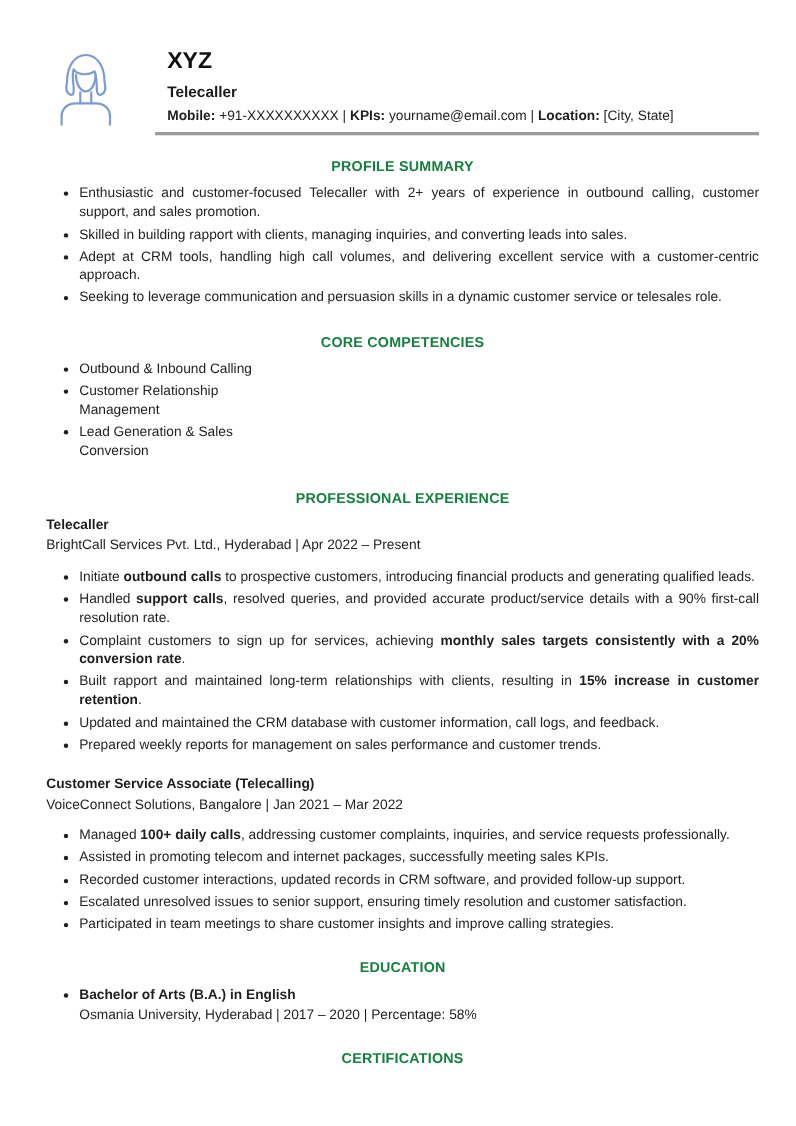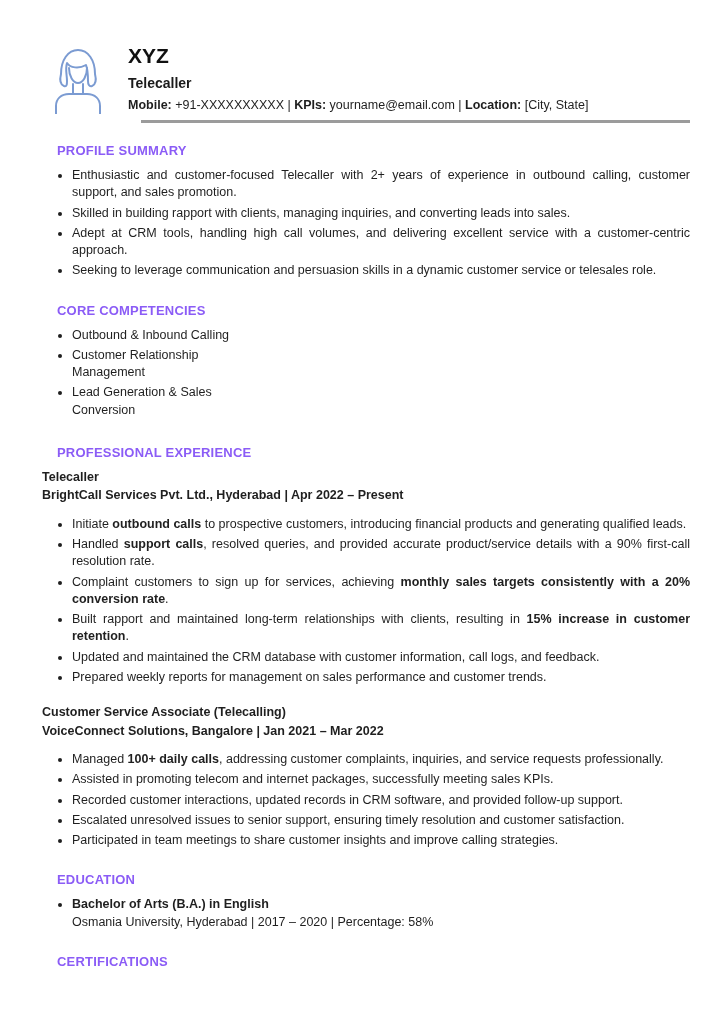--- a/index.html
+++ b/index.html
@@ -7,33 +7,33 @@
     width: 724px; height: 1024px; box-sizing: border-box;
     background: #ffffff;
     padding: 44px 34px 20px 42px;
     font-family: "Liberation Sans", sans-serif;
     font-size: 12.5px; color: #1f1f1f;
     overflow: hidden;
   }
   .b { font-weight: 700; }
 
   
-  .header { display: flex; gap: 20px; align-items: flex-start; }
+  .header { display: flex; gap: 44px; align-items: flex-start; }
   .avatar { width: 60px; height: 68px; margin-left: 6px; margin-top: 2px; flex: 0 0 auto; }
   .avatar svg { width: 100%; height: 100%; display: block; }
   .header-text { padding-top: 0; }
   .name { font-size: 21px; font-weight: 700; color: #111111; margin: 0; line-height: 1.1; }
   .title { font-size: 14px; font-weight: 700; color: #1a1a1a; margin: 8px 0 0; }
   .contact { font-size: 12.5px; margin: 7px 0 0; }
   .divider { height: 3px; background: #9b9b9b; margin: 6px 0 0 99px; }
 
   
   .sec-heading {
-    color: #8b5cf6; font-size: 13px; font-weight: 700;
-    margin: 23px 15px 9px; letter-spacing: 0.2px;
+    color: #15803d; font-size: 13px; font-weight: 700;
+    margin: 23px 15px 9px; letter-spacing: 0.2px; text-align: center;
   }
   section:first-of-type .sec-heading { margin-top: 20px; }
 
   ul.bul { margin: 0; padding-left: 30px; list-style: disc; }
   ul.bul li { margin: 0 0 3px; line-height: 1.38; }
   ul.bul.just li { text-align: justify; }
 
   
   .cols { display: flex; }
   .cols ul { margin: 0; padding-left: 30px; list-style: disc; }
@@ -42,21 +42,21 @@
   .cols ul.col-1 li { max-width: 170px; }
   .cols ul.col-2 { width: 213px; box-sizing: border-box; }
   .cols ul.col-2 li { max-width: 152px; }
   .cols ul.col-3 { flex: 1; }
   .cols ul.col-3 li { max-width: 192px; }
 
   
   .job { margin-top: 2px; }
   .job + .job { margin-top: 18px; }
   .role { font-weight: 700; margin: 0; line-height: 1.4; }
-  .org  { font-weight: 700; margin: 1px 0 11px; line-height: 1.4; }
+  .org  { font-weight: 400; margin: 1px 0 11px; line-height: 1.4; }
 
   .edu-list li { line-height: 1.5; }
 </style>
 </head>
 <body>
 
 <div class="page">
 
   <header class="header">
     <div class="avatar">

